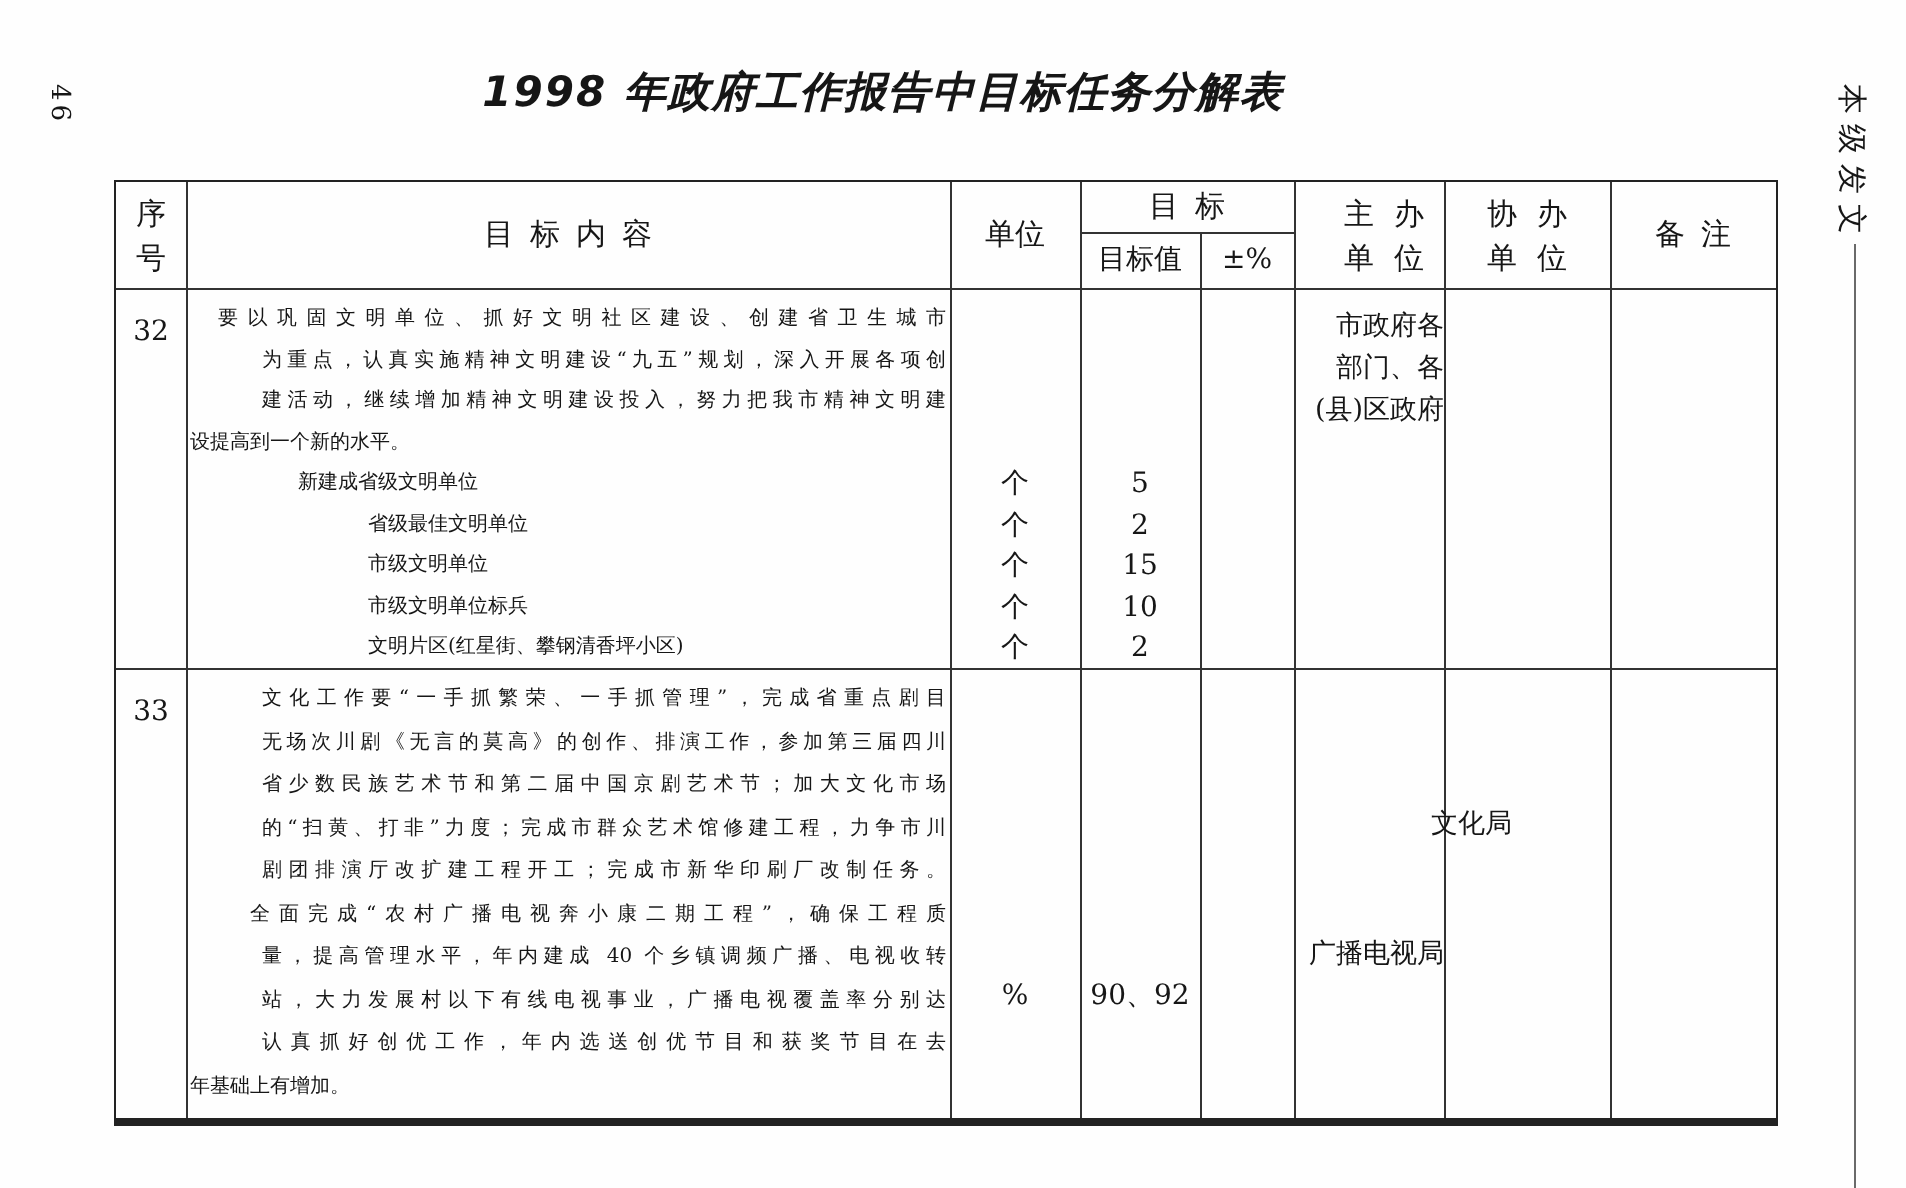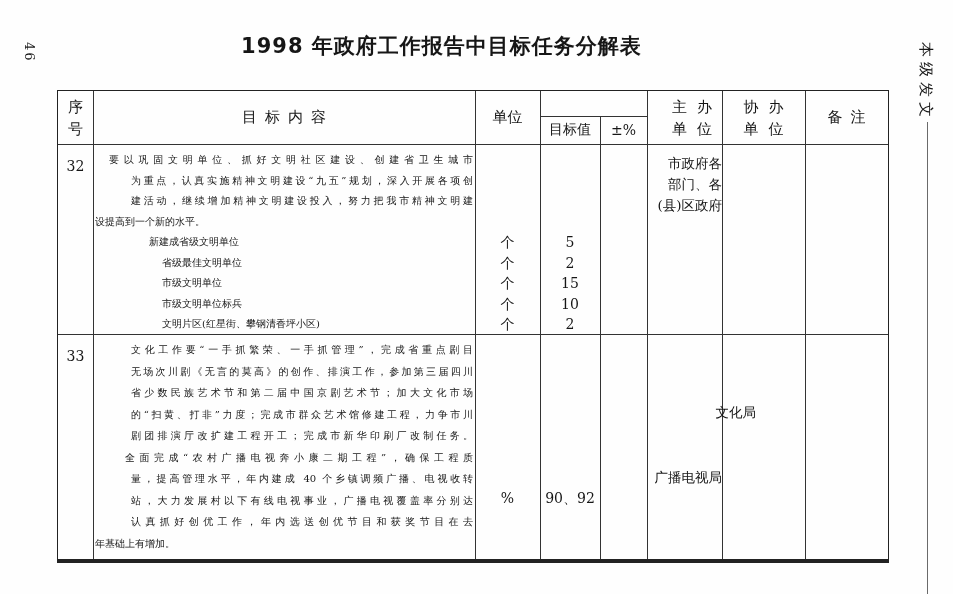--- a/index.html
+++ b/index.html
@@ -8,21 +8,21 @@
     width:953px;height:594px;
     background:#fefefe;
     font-family:"DejaVu Serif", serif;
     color:#161616;
     overflow:hidden;
   }
   .title{
     position:absolute;left:0;right:70px;top:32px;
     text-align:center;
     font-family:"DejaVu Sans", sans-serif;
-    font-weight:bold;font-size:21px;letter-spacing:1px;
+    font-weight:bold;font-size:21px;letter-spacing:1px;font-style:italic;
   }
   .v-text{
     writing-mode:vertical-rl;
     text-orientation:sideways;
     position:absolute;
   }
   .page-num{ left:22px; top:42px; font-size:13px; letter-spacing:2px;}
   .side-label{ left:916px; top:42px; font-size:15px; letter-spacing:5px;}
   .fold-line{ position:absolute; left:927px; top:122px; width:1px; height:472px; background:#6a6a6a;}
 
@@ -46,21 +46,21 @@
     position:absolute; left:37px; width:378px;
     font-size:10px;
   }
   .cline{ height:20.5px; line-height:20.5px; white-space:nowrap; overflow:visible;}
   .r33 .cline{ height:21.5px; line-height:21.5px;}
   .jl{ text-align:justify; text-align-last:justify; white-space:normal;padding-left:36px;}
   .ind-a{ padding-left:14px;}
   .ind-b{ padding-left:36px;}
   .ind-c{ padding-left:30px;}
   .item-a{ padding-left:44px;margin-left:10px;}
-  .item-b{ padding-left:67px;}
+  .item-b{ padding-left:89px;}
   .mini{ position:absolute; text-align:center; font-size:14px; line-height:18px; white-space:nowrap;}
   .u-col{ left:417px; width:65px;}
   .tv-col{ left:482px; width:60px;}
   .host-col{ left:589px; width:75px; font-size:13.5px;text-align:right;}
   .host-lines{ line-height:21px; white-space:nowrap;}
 </style>
 </head>
 <body>
 
 <div class="page">
@@ -83,20 +83,21 @@
     <div class="gl" style="left:0;top:53px;width:830px;height:1px;"></div>
     <div class="gl" style="left:0;top:243px;width:830px;height:1px;"></div>
     <div class="gl" style="left:482px;top:25px;width:107px;height:1px;"></div>
 
     <div class="cell col2 hdr hdr2l" style="left:0;top:0;width:35px;height:53px;">
       <div>序</div>
       <div>号</div>
     </div>
     <div class="cell hdr ls8" style="left:35px;top:0;width:382px;height:53px;">目标内容</div>
     <div class="cell hdr" style="left:417px;top:0;width:65px;height:53px;">单位</div>
+    <div class="cell hdr ls8" style="left:482px;top:0;width:107px;height:25px;">目标</div>
     <div class="cell hdr" style="left:482px;top:25px;width:60px;height:28px;font-size:14px;">目标值</div>
     <div class="cell hdr" style="left:542px;top:25px;width:47px;height:28px;font-size:14px;">±%</div>
     <div class="cell col2 hdr hdr2l ls10" style="left:589px;top:0;width:75px;height:53px;align-items:flex-end;">
       <div>主办</div>
       <div>单位</div>
     </div>
     <div class="cell col2 hdr hdr2l ls10" style="left:664px;top:0;width:83px;height:53px;">
       <div>协办</div>
       <div>单位</div>
     </div>

